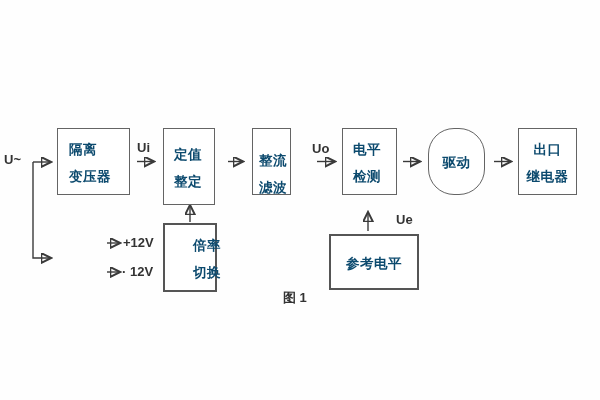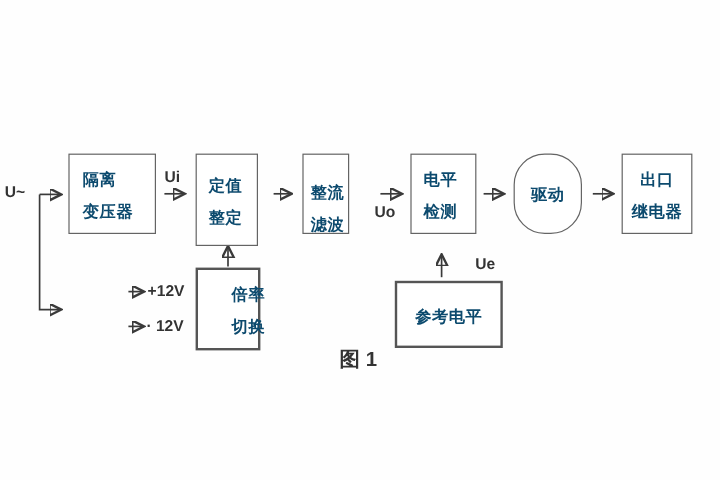--- a/index.html
+++ b/index.html
@@ -27,25 +27,25 @@
   #b8 { left:163px; top:223px; width:54px; height:69px; padding-left:28px; border-width:2px; border-color:#555; }
   #b9 { left:329px; top:234px; width:90px; height:56px; align-items:center; border-width:2px; border-color:#555; }
   .wires { position:absolute; left:0; top:0; }
   .wires path { stroke:#3a3a3a; stroke-width:1.4; fill:none; }
   .lbl {
     position:absolute; font-size:13px; font-weight:700; color:#333;
     line-height:1; white-space:nowrap;
   }
   #lbl-uin { left:4px;   top:153px; }
   #lbl-ui  { left:137px; top:141px; }
-  #lbl-uo  { left:312px; top:142px;margin-top:28px; }
+  #lbl-uo  { left:312px; top:142px; }
   #lbl-ue  { left:376px; top:213px;margin-left:20px; }
   #lbl-p12 { left:123px; top:236px; }
   #lbl-m12 { left:122px; top:265px; }
-  #caption { left:283px; top:291px; position:absolute; font-size:17px;
+  #caption { left:283px; top:291px; position:absolute; font-size:13px;
              font-weight:600; color:#333; line-height:1; }
 </style>
 </head>
 <body>
 
 <div class="stage">
 
   <svg class="wires" width="600" height="400" aria-hidden="true">
     <defs>
       <marker id="ah" markerWidth="8" markerHeight="8" refX="6.2" refY="3.5" orient="auto">

